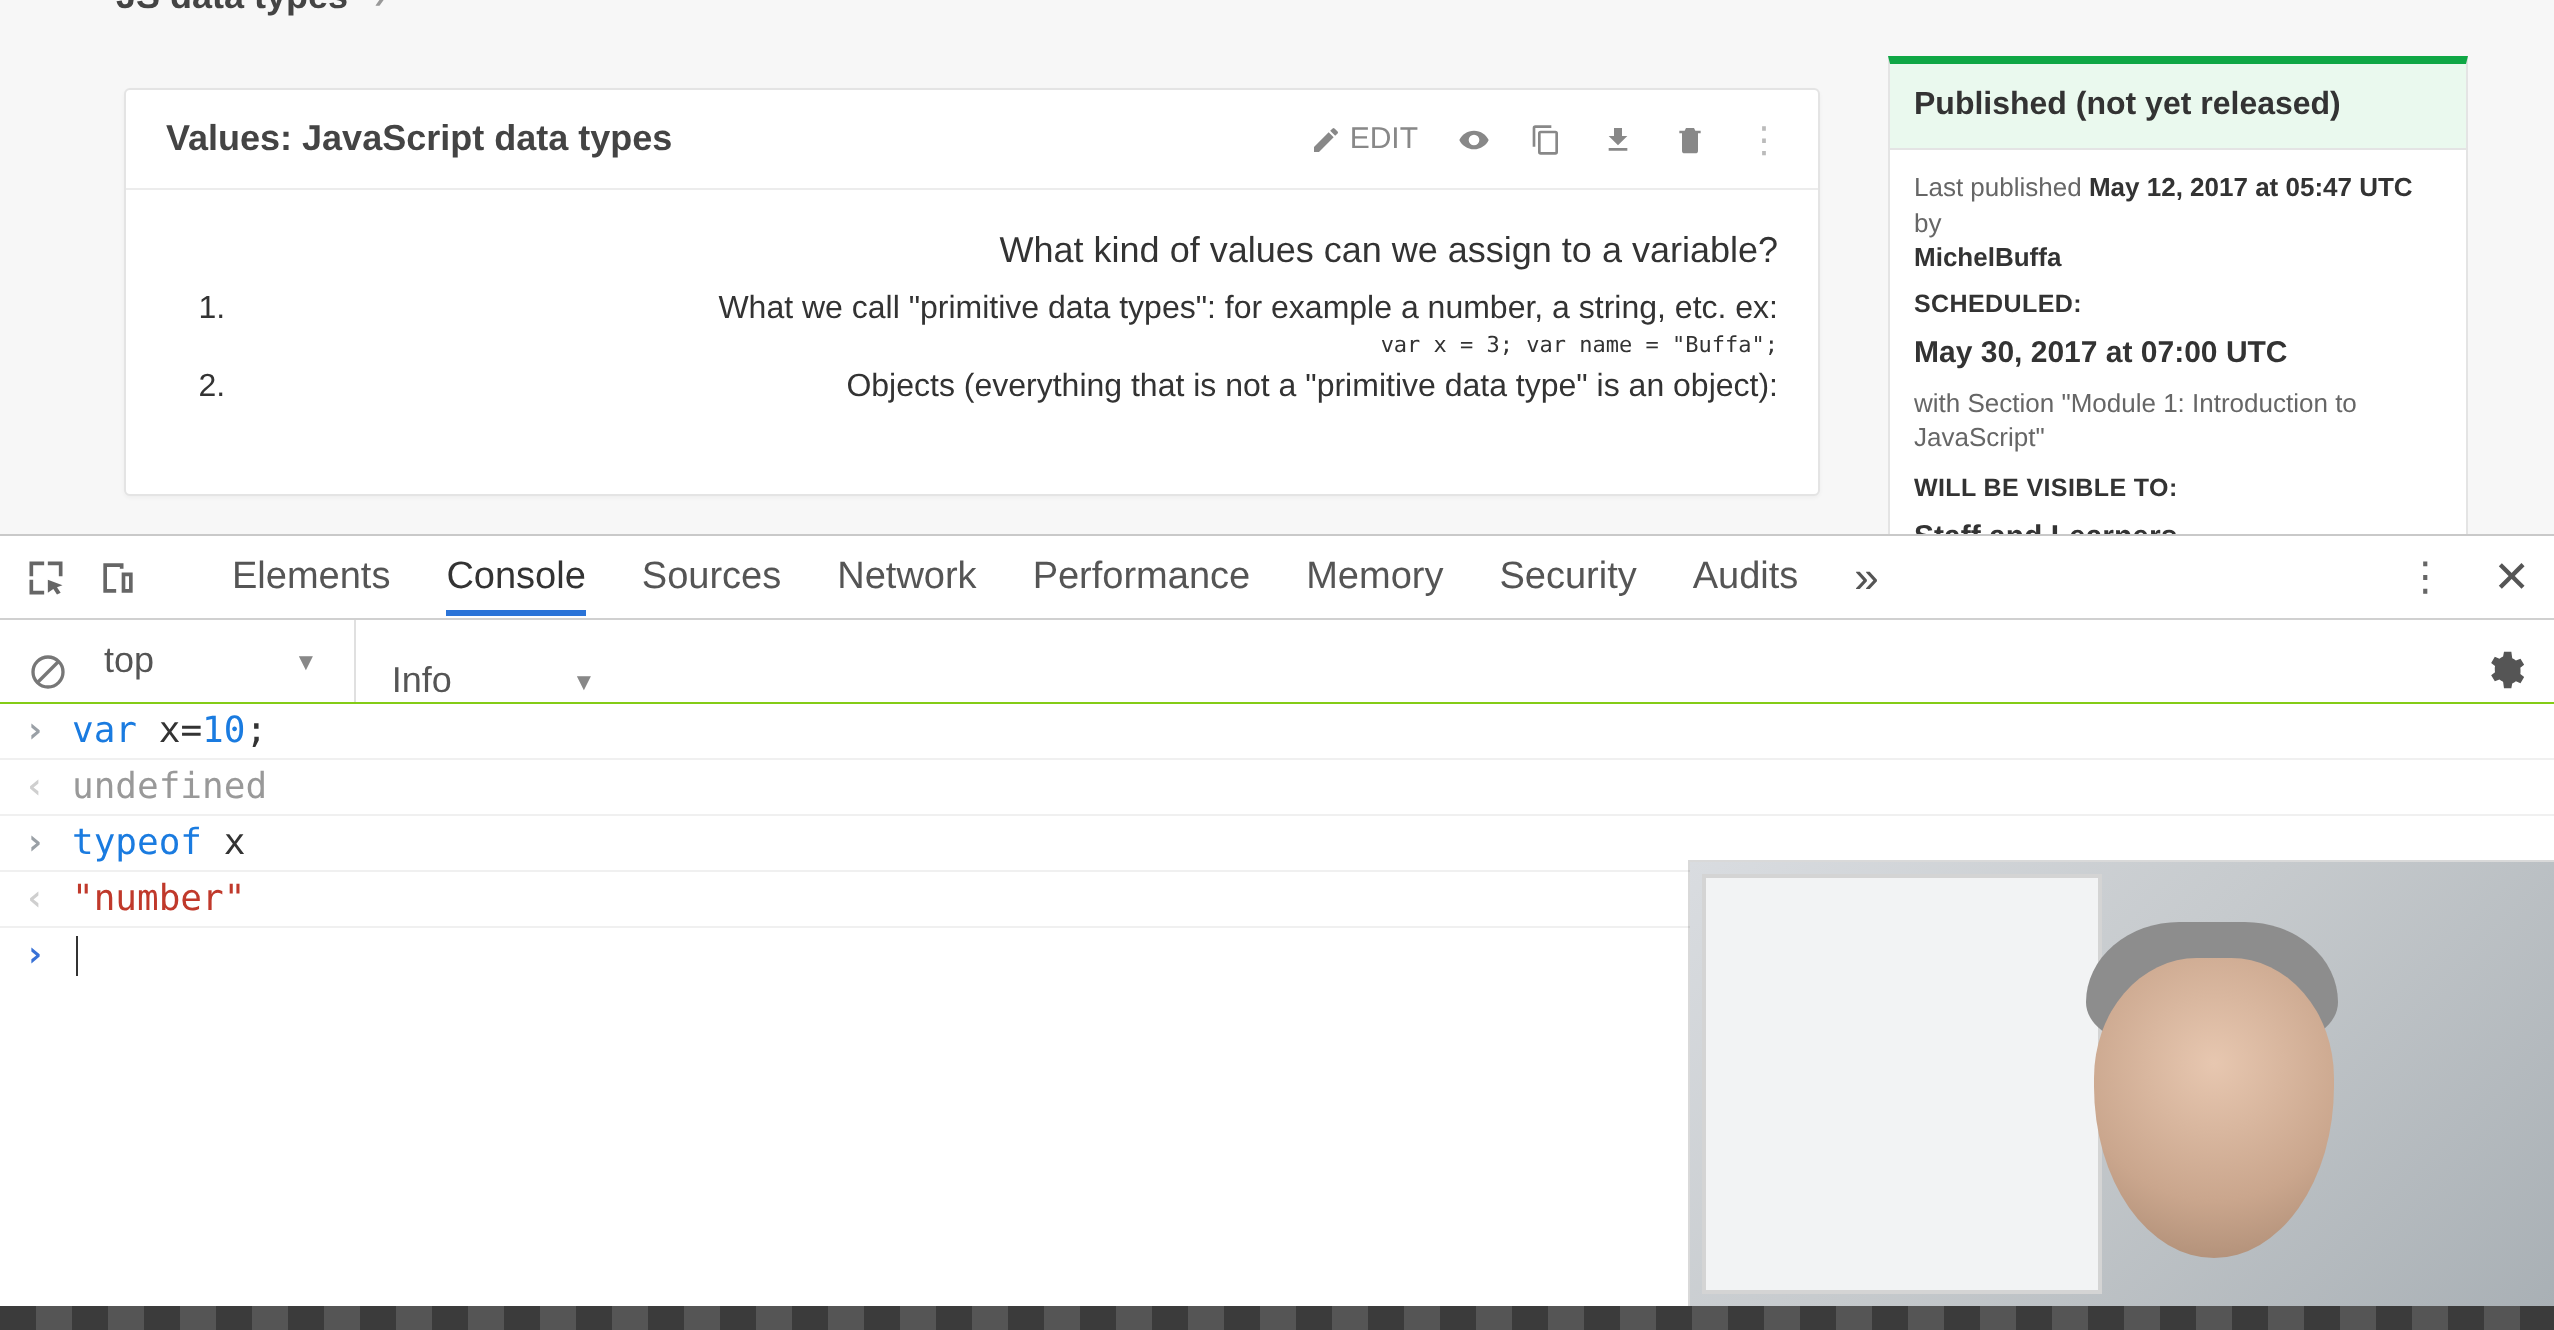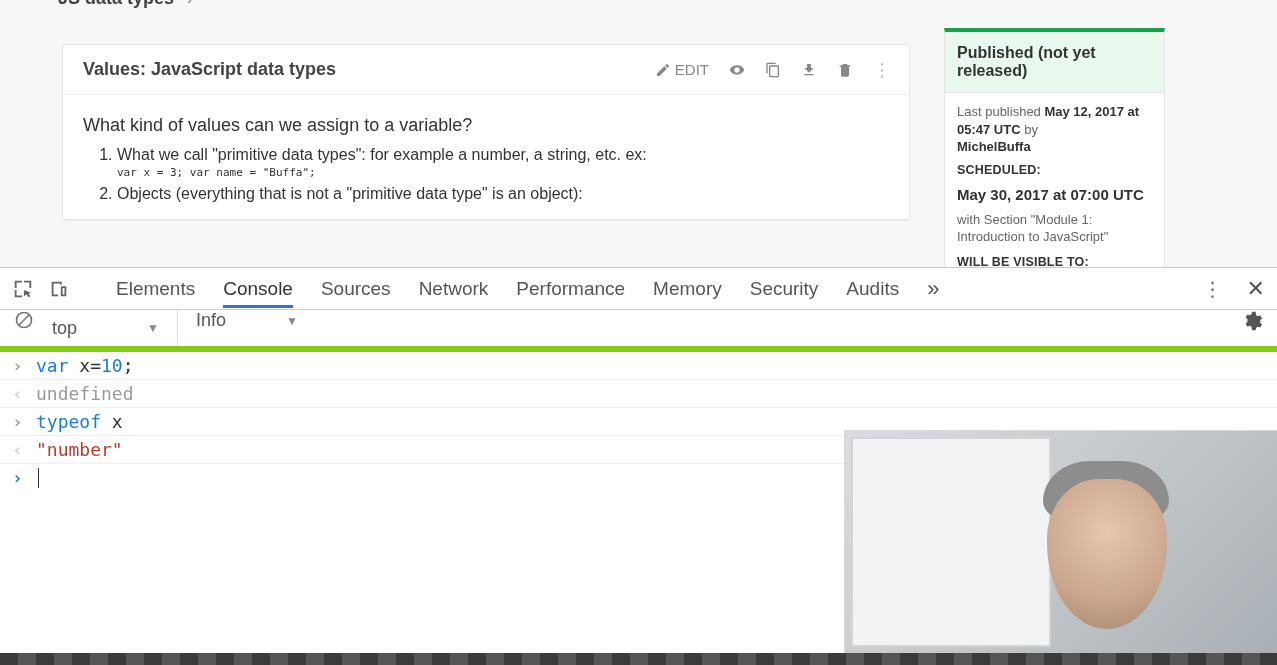--- a/index.html
+++ b/index.html
@@ -27,21 +27,21 @@
   }
   .chev {
     margin-left: 8px;
     color: #999;
     font-size: 16px;
   }
   .content-card {
     position: absolute;
     top: 44px; left: 62px;
     width: 848px;
-    height: 176px;
+    height: 204px;
     background: #fff;
     border: 1px solid #e4e4e4;
     border-radius: 3px;
     box-shadow: 0 1px 2px rgba(0,0,0,.04);
   }
   .card-header {
     height: 50px;
     border-bottom: 1px solid #ececec;
     display: flex;
     align-items: center;
@@ -67,37 +67,38 @@
     font-size: 15px;
     text-transform: uppercase;
     justify-content: flex-end;
   }
   .icon-sm { width: 16px; height: 16px; fill: #888; }
   .more-vert { letter-spacing: -2px; color: #bbb; font-size: 18px; }
   .card-body {
     padding: 20px 20px 0 20px;
     font-size: 16px;
     color: #333;
+    text-align: right;
   }
   .q { font-size: 18px; color: #333; margin-bottom: 10px; }
   .intro { margin-bottom: 16px; }
   .card-body ol { padding-left: 34px; }
   .card-body ol li { margin-bottom: 6px; }
   .code {
     font-family: Menlo, Consolas, monospace;
     font-size: 11px;
     color: #333;
     margin-left: 0px;
     margin-top: 2px;
   }
   
   .sidebar {
     position: absolute;
     top: 28px; left: 944px;
-    width: 221px;
+    width: 290px;
     border: 1px solid #e4e4e4;
     border-top: 4px solid #0fa745;
     background: #fff;
     font-size: 13px;
     color: #333;
   }
   .side-header {
     background: #eaf9ee;
     padding: 12px 12px;
     font-size: 16px;
@@ -139,23 +140,23 @@
     border-bottom: 3px solid #2b74d8;
     padding-bottom: 5px;
   }
   .dt-right {
     margin-left: auto;
     display: flex; align-items: center; gap: 24px;
     color: #666;
   }
   .dt-console-toolbar {
     height: 42px;
-    border-bottom: 6px solid #84cc16;
-    display: flex;
-    align-items: flex-start;
+    border-bottom: 1px solid #84cc16;
+    display: flex;
+    align-items: flex-end;
     padding: 0 14px;
     gap: 18px;
     font-size: 18px;
     color: #555;
   }
   .ctx-select {
     display: flex; align-items: center; gap: 70px;
     border-right: 1px solid #e0e0e0;
     padding-right: 18px;
     height: 100%;

